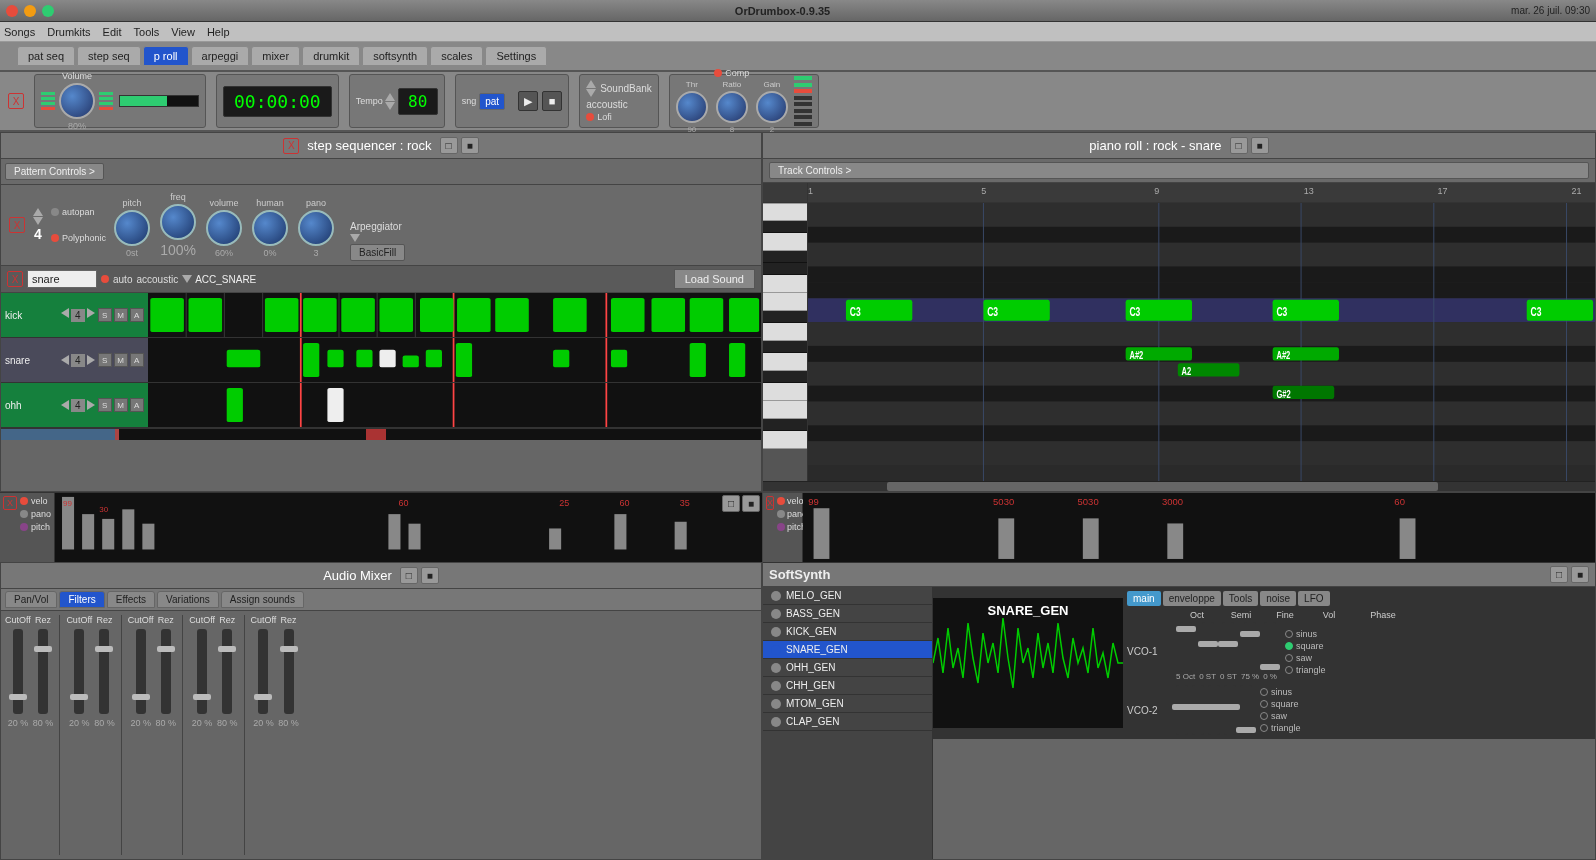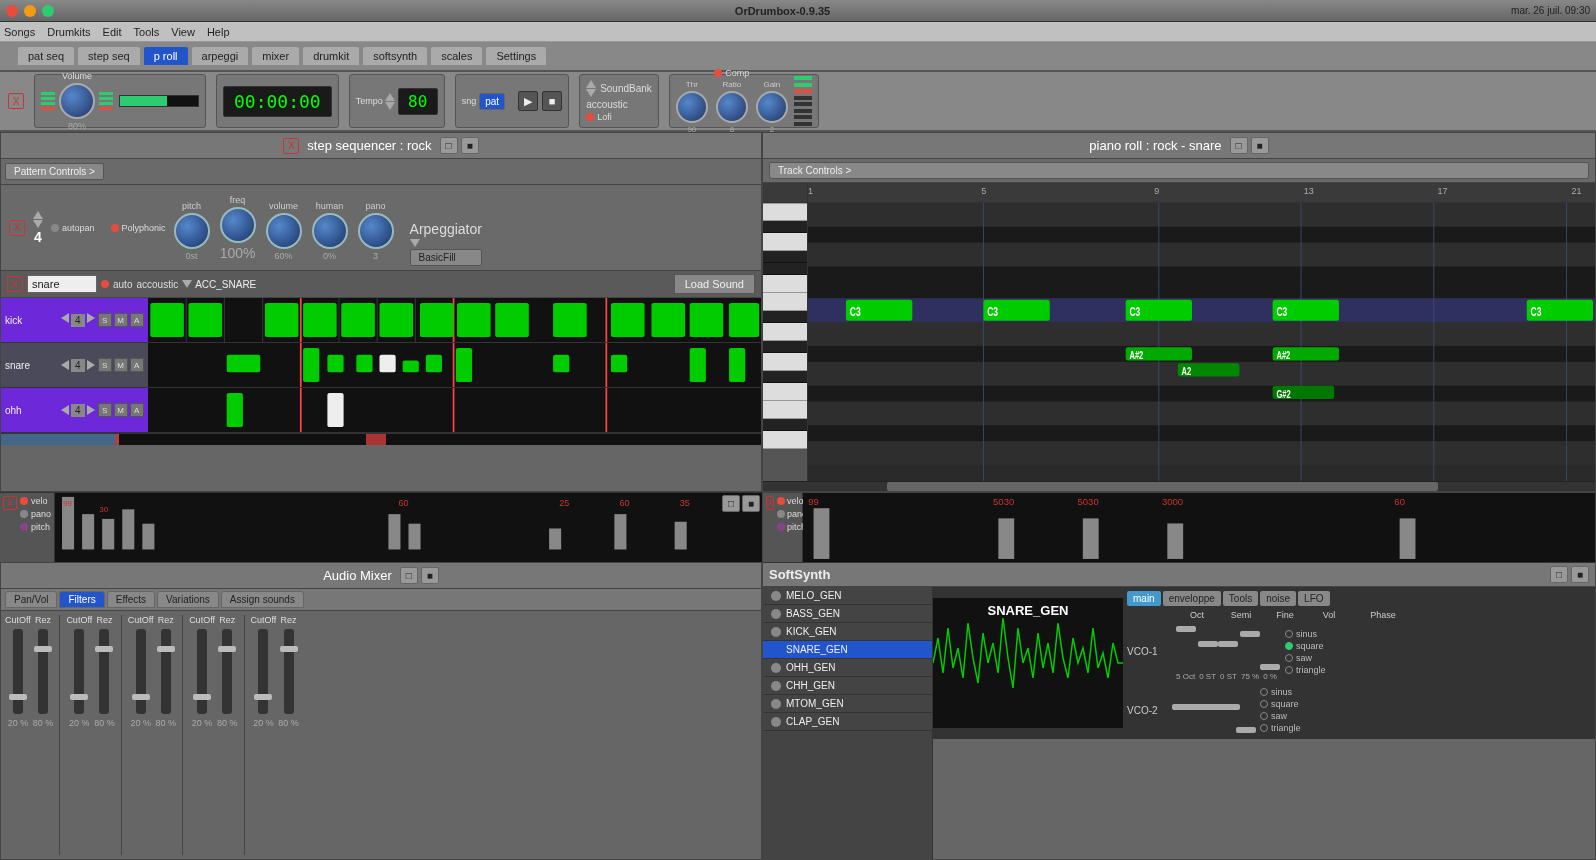--- a/index.html
+++ b/index.html
@@ -43,21 +43,21 @@
     #step-seq { width: 762px; background: #666; border: 1px solid #444; display: flex; flex-direction: column; }
     .panel-header { background: #777; padding: 4px 8px; text-align: center; font-size: 13px; color: #fff; border-bottom: 1px solid #444; display: flex; align-items: center; justify-content: center; gap: 8px; }
     .panel-controls { background: #6a6a6a; padding: 4px; display: flex; align-items: center; gap: 8px; border-bottom: 1px solid #444; }
     .pattern-btn { background: #888; color: #eee; border: 1px solid #555; padding: 2px 8px; border-radius: 2px; font-size: 10px; cursor: pointer; }
     
     
     .instr-controls { background: #6a6a6a; padding: 4px 8px; border-bottom: 1px solid #444; display: flex; align-items: center; gap: 8px; }
     .knob-sm { width: 36px; height: 36px; border-radius: 50%; background: radial-gradient(circle at 35% 35%, #5588cc, #1a3366); border: 2px solid #9bb; cursor: pointer; }
     
     
-    .track-row { display: flex; align-items: center; height: 45px; border-bottom: 1px solid #333; background: #6d28d9; }
+    .track-row { display: flex; align-items: center; height: 45px; border-bottom: 1px solid #333; background: #15803d; }
     .track-name { width: 55px; padding: 0 4px; font-size: 10px; color: #eee; display: flex; align-items: center; gap: 3px; }
     
     
     #piano-roll { flex: 1; background: #555; border: 1px solid #444; display: flex; flex-direction: column; }
     
     
     #lower-panels { display: flex; flex: 1; }
     
     
     #audio-mixer { width: 762px; background: #666; border: 1px solid #444; display: flex; flex-direction: column; }
@@ -267,21 +267,21 @@
 
       <div class="instr-controls">
         <div class="close-x">X</div>
         <div style="display:flex;flex-direction:column;align-items:center;gap:1px;">
           <div class="spinner">
             <div class="arrow-up"></div>
             <div class="arrow-down"></div>
           </div>
           <span style="font-size:14px;color:#fff;font-weight:bold;">4</span>
         </div>
-        <div style="display:flex;flex-direction:row;gap:16px;font-size:9px;color:#ddd;">
+        <div style="display:flex;flex-direction:column;gap:16px;font-size:9px;color:#ddd;">
           <div style="display:flex;align-items:center;gap:3px;">
             <div class="led" style="background:#888;"></div>
             <span>autopan</span>
           </div>
           <div style="display:flex;align-items:center;gap:3px;">
             <div class="led led-red"></div>
             <span>Polyphonic</span>
           </div>
         </div>
 
@@ -307,21 +307,21 @@
             <span style="font-size:9px;color:#aaa;">0%</span>
           </div>
           <div style="display:flex;flex-direction:column;align-items:center;gap:2px;">
             <span style="font-size:9px;color:#ccc;">pano</span>
             <div class="knob-sm"></div>
             <span style="font-size:9px;color:#aaa;">3</span>
           </div>
         </div>
 
         <div style="display:flex;flex-direction:column;gap:2px;margin-left:8px;">
-          <span style="font-size:14px;color:#ddd;margin-top:32px;">Arpeggiator</span>
+          <span style="font-size:10px;color:#ddd;margin-top:32px;">Arpeggiator</span>
           <div class="spinner" style="flex-direction:row;">
             <div class="arrow-down" style="margin-right:2px;"></div>
           </div>
           <div style="background:#888;border:1px solid #555;padding:2px 8px;border-radius:2px;font-size:10px;color:#222;">BasicFill</div>
         </div>
       </div>
 
       <div style="display:flex;align-items:center;gap:4px;background:#5a5a5a;padding:3px 6px;border-bottom:1px solid #444;">
         <div class="close-x">X</div>
         <input type="text" value="snare" style="background: rgb(238, 238, 238); border: 1px solid rgb(102, 102, 102); padding: 2px 4px; font-size: 11px; width: 70px; color: rgb(34, 34, 34);">

